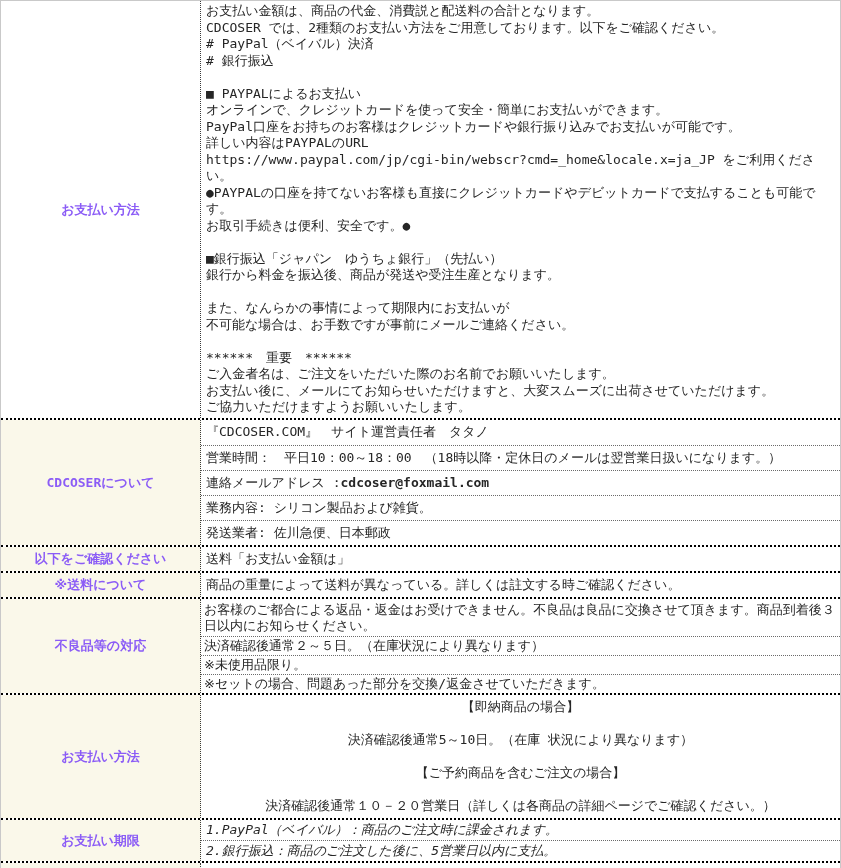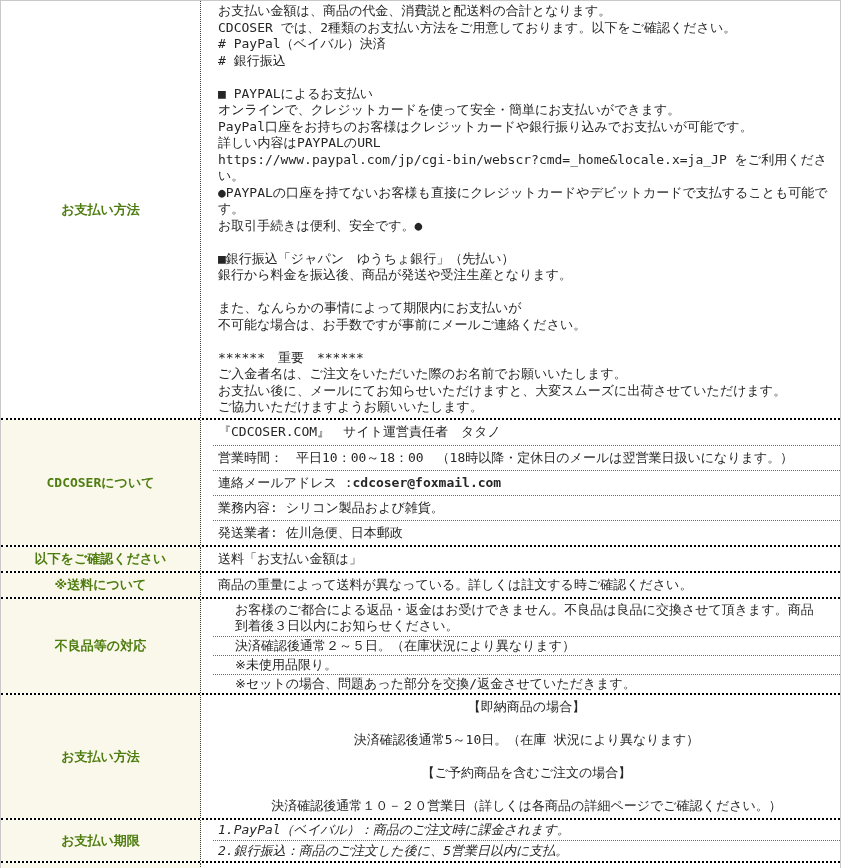--- a/index.html
+++ b/index.html
@@ -23,35 +23,35 @@
   .sec:first-child { border-top: none; }
   .th {
     flex: 0 0 200px;
     width: 200px;
     border-right: 1px dotted #3a3a3a;
     display: flex;
     align-items: center;
     justify-content: center;
     text-align: center;
     font-weight: bold;
-    color: #4d7c0f;
+    color: #8b5cf6;
     background: #faf8ea;
     padding: 2px 6px;
     line-height: 17px;
   }
   .sec-payment .th { background: #fff; }
-  .td { flex: 1 1 auto; min-width: 0; display: flex; flex-direction: column; margin-left: 12px; }
+  .td { flex: 1 1 auto; min-width: 0; display: flex; flex-direction: column; }
   .cell { padding: 2px 5px; line-height: 16.5px; }
   .pre { white-space: pre-line; }
   .subrow { padding: 4px 5px; line-height: 16px; display: flex; align-items: center; }
   .subrow + .subrow { border-top: 1px dotted #6b6b6b; }
   .sec-payment .cell { min-height: 395px; }
   .sec-about .subrow { min-height: 25px; text-align: right; }
   .sec-extra-fee .subrow, .sec-shipping .subrow { min-height: 24px; }
-  .sec-defect .subrow { padding: 1px 22px; min-height: 16px; }
+  .sec-defect .subrow { padding: 1px 3px; min-height: 16px; }
   .sec-defect .subrow:first-child { padding-top: 3px; min-height: 37px; align-items: flex-start; display: block; }
   .sec-delivery .cell { padding: 4px 5px; min-height: 120px; text-align: center; }
   .sec-deadline .subrow { padding: 2px 5px; min-height: 19px; font-style: italic; }
   .sec-return-period .subrow, .sec-return-shipping .subrow { min-height: 22px; }
   .bold { font-weight: bold; }
 </style>
 </head>
 <body>
 
 <div class="page">

